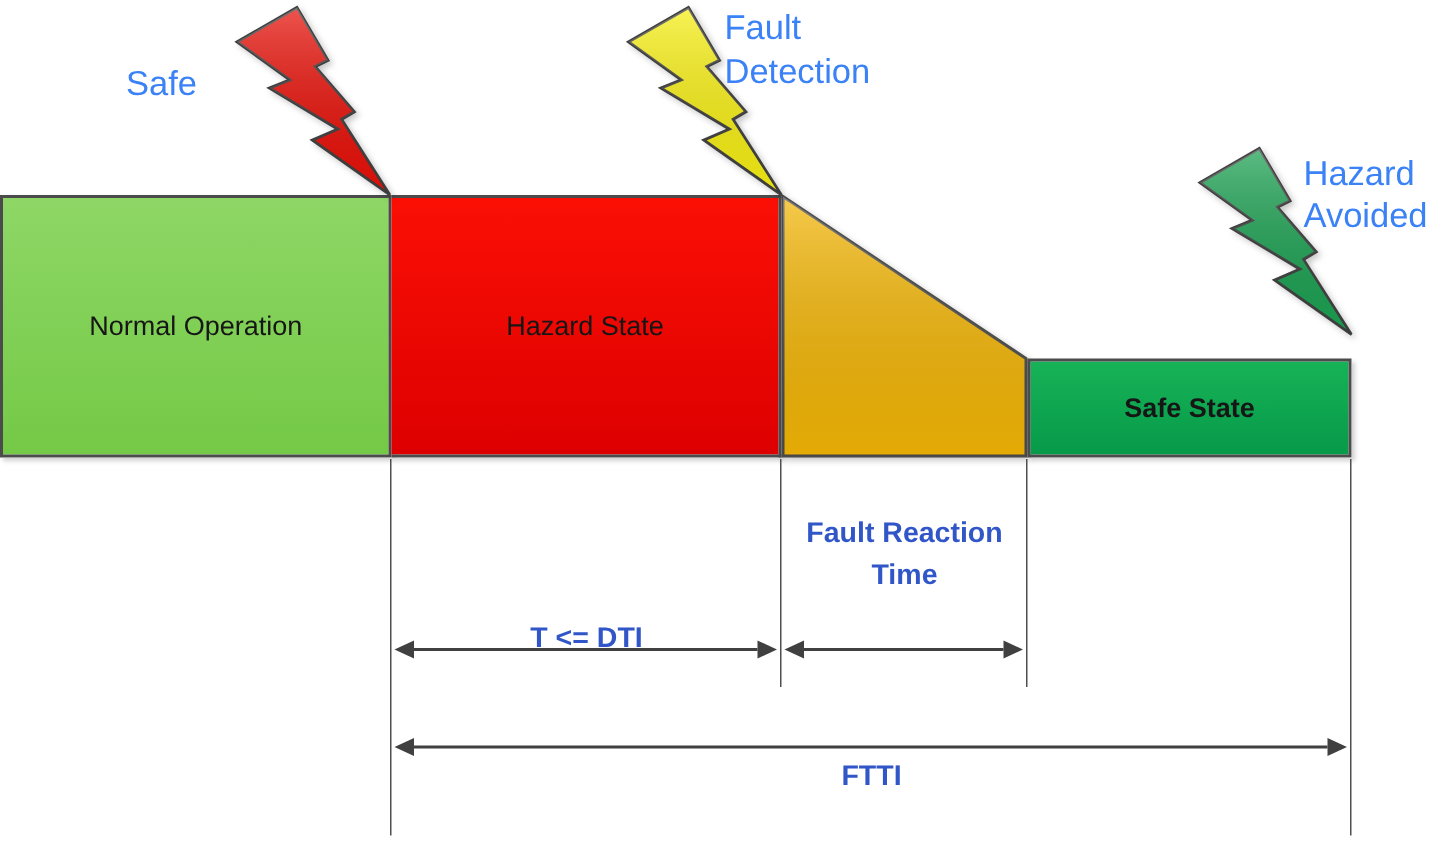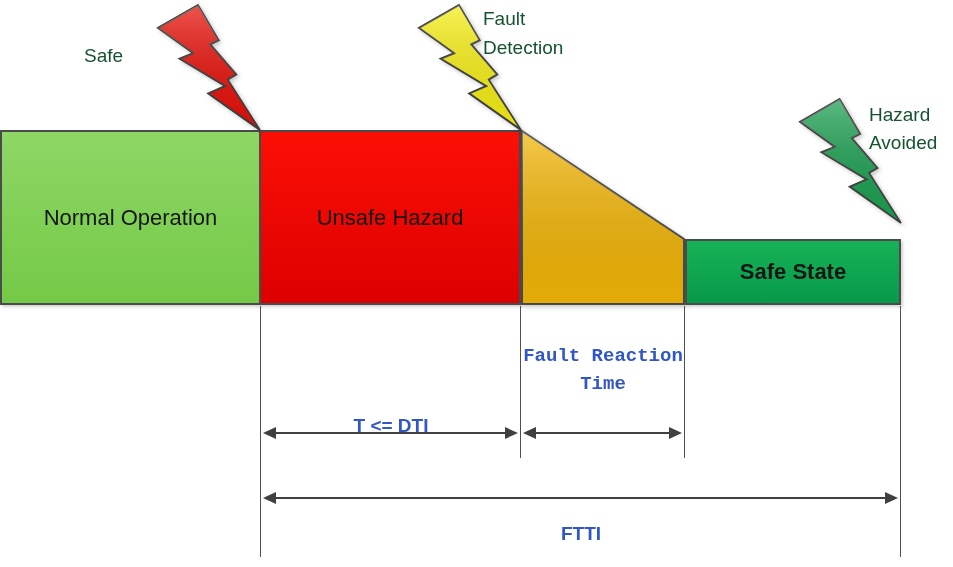--- a/index.html
+++ b/index.html
@@ -11,35 +11,35 @@
     position:absolute;box-sizing:border-box;border:2px solid #4b4b4b;
     display:flex;align-items:center;justify-content:center;
     box-shadow:2px 2px 3px rgba(0,0,0,0.18);
   }
   .block-normal{left:0;top:130px;width:261px;height:175px;
     background:linear-gradient(180deg,#8ed766 0%,#74c946 100%);}
   .block-unsafe{left:261px;top:130px;width:260px;height:175px;border-left:none;
     background:linear-gradient(180deg,#fb0f05 0%,#dd0000 100%);}
   .block-safe{left:685px;top:239px;width:216px;height:66px;
     background:linear-gradient(180deg,#17b257 0%,#079a49 100%);font-weight:bold;}
-  .block-label{font-size:22px;color:#161616;white-space:nowrap;}
+  .block-label{font-size:18px;color:#161616;white-space:nowrap;}
   .shape-svg{position:absolute;overflow:visible;filter:drop-shadow(2px 2px 2px rgba(0,0,0,0.22));}
   .trap-svg{left:521px;top:130px;width:164px;height:175px;}
   .bolt-fault{left:158px;top:5px;width:102px;height:125px;}
   .bolt-detection{left:419px;top:5px;width:102px;height:125px;}
   .bolt-hazard{left:800px;top:99px;width:101px;height:124px;}
-  .event-label{position:absolute;font-size:19px;color:#14532d;line-height:29px;}
+  .event-label{position:absolute;font-size:23px;color:#3b82f6;line-height:29px;}
   .label-fault{left:84px;top:41px;}
   .label-detection{left:483px;top:4px;width:112px;}
   .label-hazard{left:869px;top:101px;width:94px;line-height:28px;}
   .interval-label{position:absolute;font-size:19px;font-weight:bold;color:#3156c8;
     text-align:center;line-height:28px;}
   .label-dti{left:261px;top:412px;width:260px;}
-  .label-frt{left:519px;top:342px;width:168px;font-family:Liberation Mono, monospace;}
-  .label-ftti{left:261px;top:504px;width:640px;margin-top:16px;}
+  .label-frt{left:519px;top:342px;width:168px;}
+  .label-ftti{left:261px;top:504px;width:640px;}
   .ext-line{position:absolute;width:1px;background:#4f4f4f;}
   .ext-left{left:260px;top:306px;height:251px;}
   .ext-dti{left:520px;top:306px;height:152px;}
   .ext-frt{left:684px;top:306px;height:152px;}
   .ext-right{left:900px;top:306px;height:251px;}
   .dim-arrow{position:absolute;height:12px;display:flex;align-items:center;}
   .arrow-dti{left:263px;top:427px;width:255px;}
   .arrow-frt{left:523px;top:427px;width:159px;}
   .arrow-ftti{left:263px;top:492px;width:635px;}
   .dim-line{flex:1;height:2px;background:#404040;}
@@ -59,21 +59,21 @@
         <stop offset="1" stop-color="#000000" stop-opacity="0.06"></stop>
       </linearGradient>
     </defs>
   </svg>
 
   <div class="block block-normal">
     <span class="block-label">Normal Operation</span>
   </div>
 
   <div class="block block-unsafe">
-    <span class="block-label">Unsafe Hazard</span>
+    <span class="block-label">Hazard State</span>
   </div>
 
   <svg class="shape-svg trap-svg" viewBox="0 0 164 175" preserveAspectRatio="none">
     <polygon points="1,1 163,109 163,174 1,174" stroke="#4b4b4b" stroke-width="2" fill="#f3b606"></polygon>
     <polygon points="1,1 163,109 163,174 1,174" fill="url(#shine)" stroke="none"></polygon>
   </svg>
 
   <div class="block block-safe">
     <span class="block-label">Safe State</span>
   </div>

